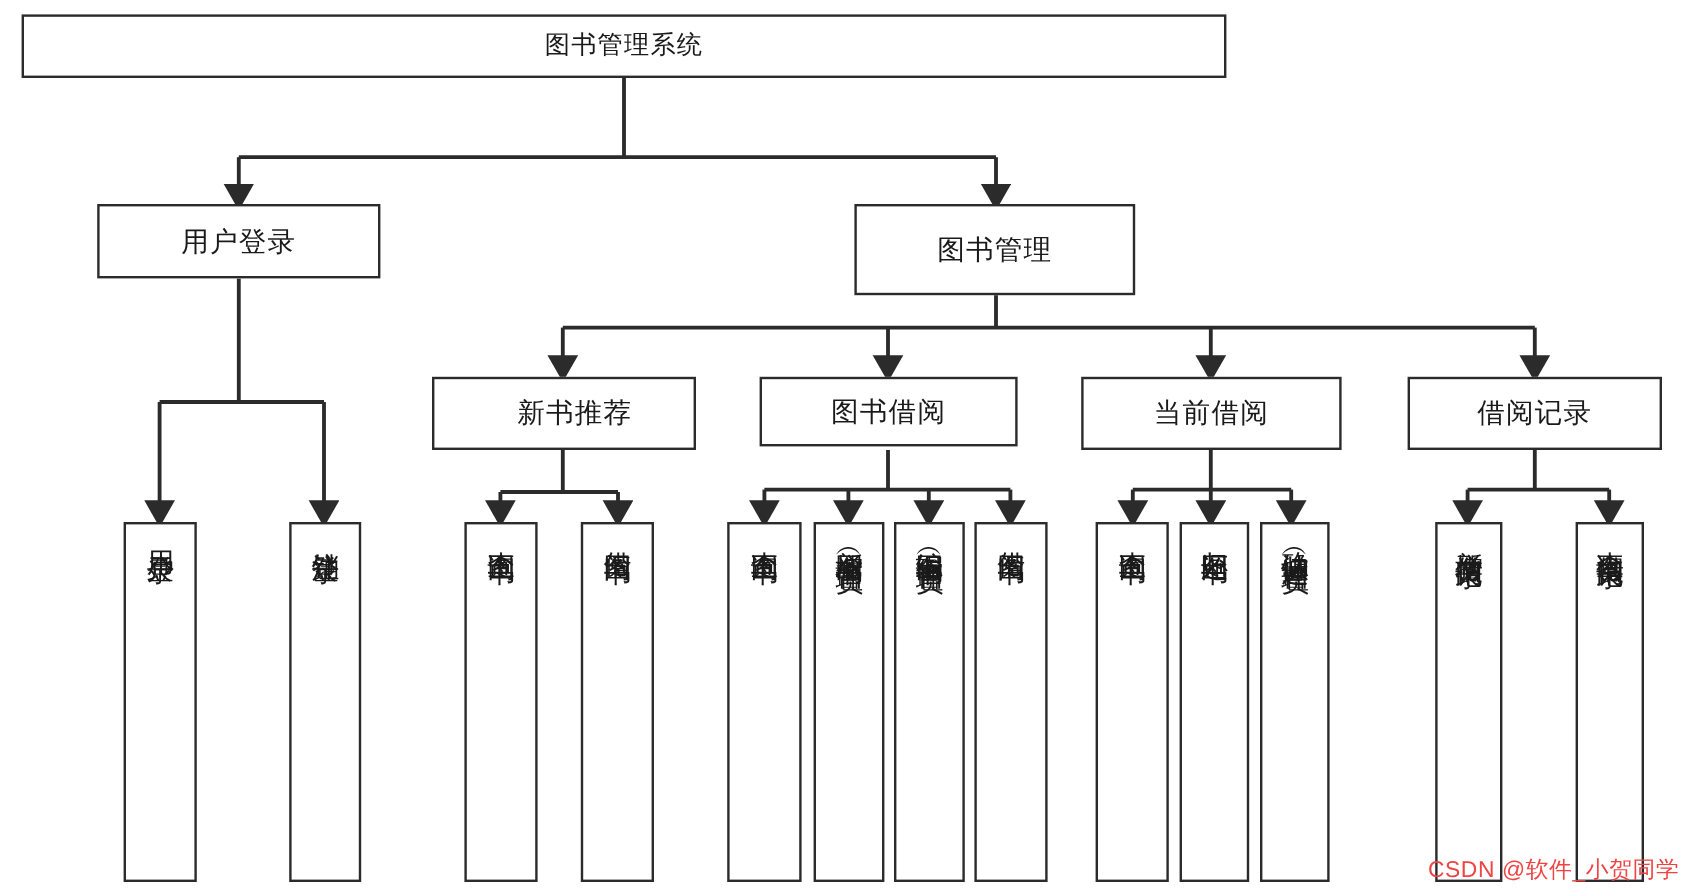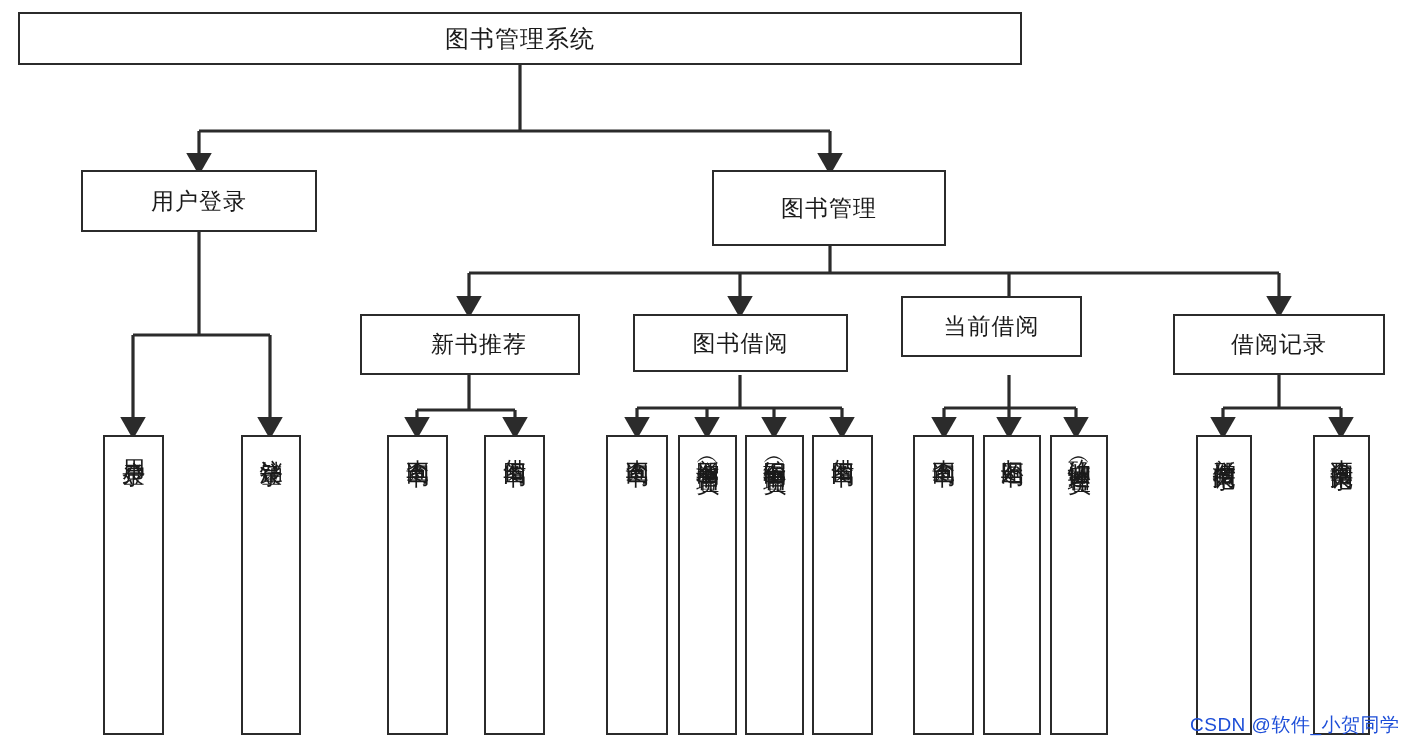--- a/index.html
+++ b/index.html
@@ -31,21 +31,21 @@
     display: block;
     text-align: center;
     line-height: 1.15;
     white-space: nowrap;
   }
   .node.horiz .node-label {
     font-size: 23px;
     letter-spacing: 1px;
   }
   .node.root .node-label {
-    font-size: 24px;
+    font-size: 21px;
     letter-spacing: 1px;
   }
   .node.vert {
     align-items: flex-start;
     justify-content: center;
     padding-top: 4px;
   }
   .node.vert .node-label {
     writing-mode: vertical-rl;
     text-orientation: upright;
@@ -61,21 +61,21 @@
     top: 0;
     width: 1405px;
     height: 747px;
     pointer-events: none;
   }
   .watermark {
     position: absolute;
     left: 1190px;
     top: 712px;
     font-size: 19px;
-    color: #1d4ed8;
+    color: #ef4444;
     letter-spacing: 0.5px;
     white-space: nowrap;
   }
 </style>
 </head>
 <body>
 
 <div id="canvas">
 
   <svg id="edges" viewBox="0 0 1405 747" xmlns="http://www.w3.org/2000/svg">
@@ -141,21 +141,21 @@
   </div>
 
   <div class="node horiz" style="left:360px; top:314px; width:220px; height:61px;padding-left:18px;">
     <span class="node-label">新书推荐</span>
   </div>
 
   <div class="node horiz" style="left:633px; top:314px; width:215px; height:58px;">
     <span class="node-label">图书借阅</span>
   </div>
 
-  <div class="node horiz" style="left:901px; top:296px; width:181px; height:61px;">
+  <div class="node horiz" style="left:901px; top:314px; width:217px; height:61px;">
     <span class="node-label">当前借阅</span>
   </div>
 
   <div class="node horiz" style="left:1173px; top:314px; width:212px; height:61px;">
     <span class="node-label">借阅记录</span>
   </div>
 
   <div class="node vert" style="left:103px; top:435px; width:61px; height:300px;">
     <span class="node-label">用户登录</span>
   </div>

